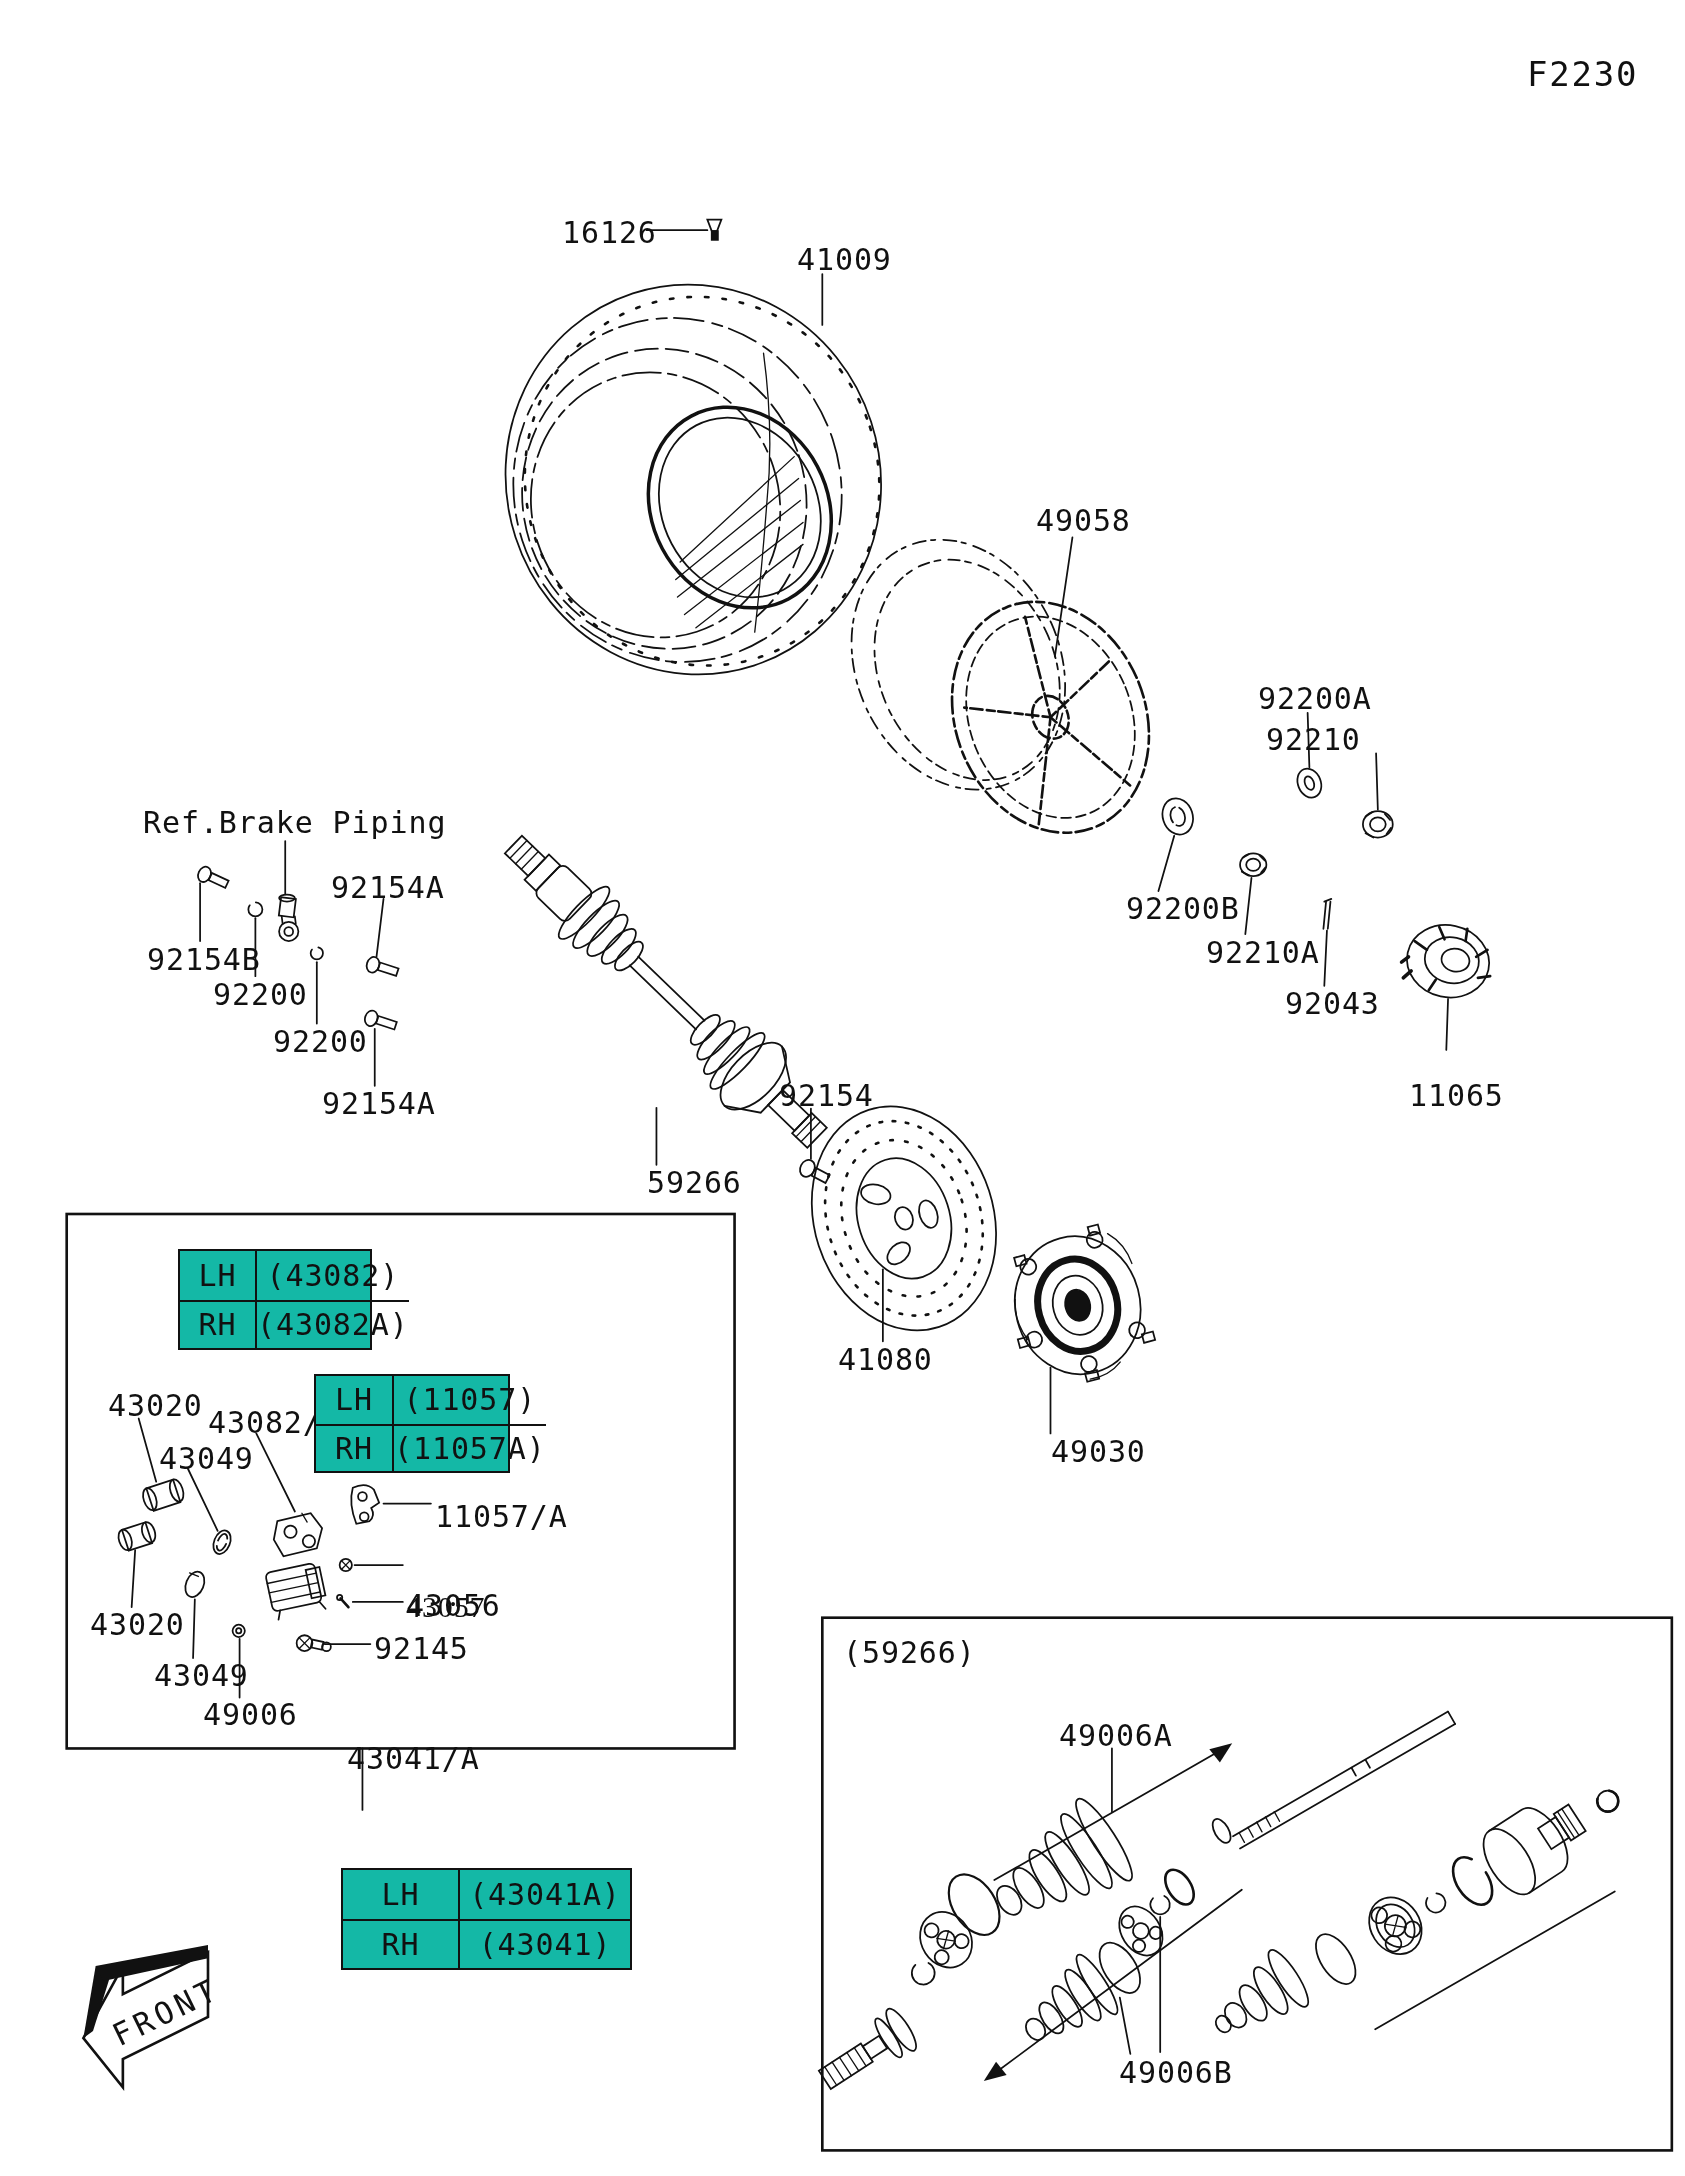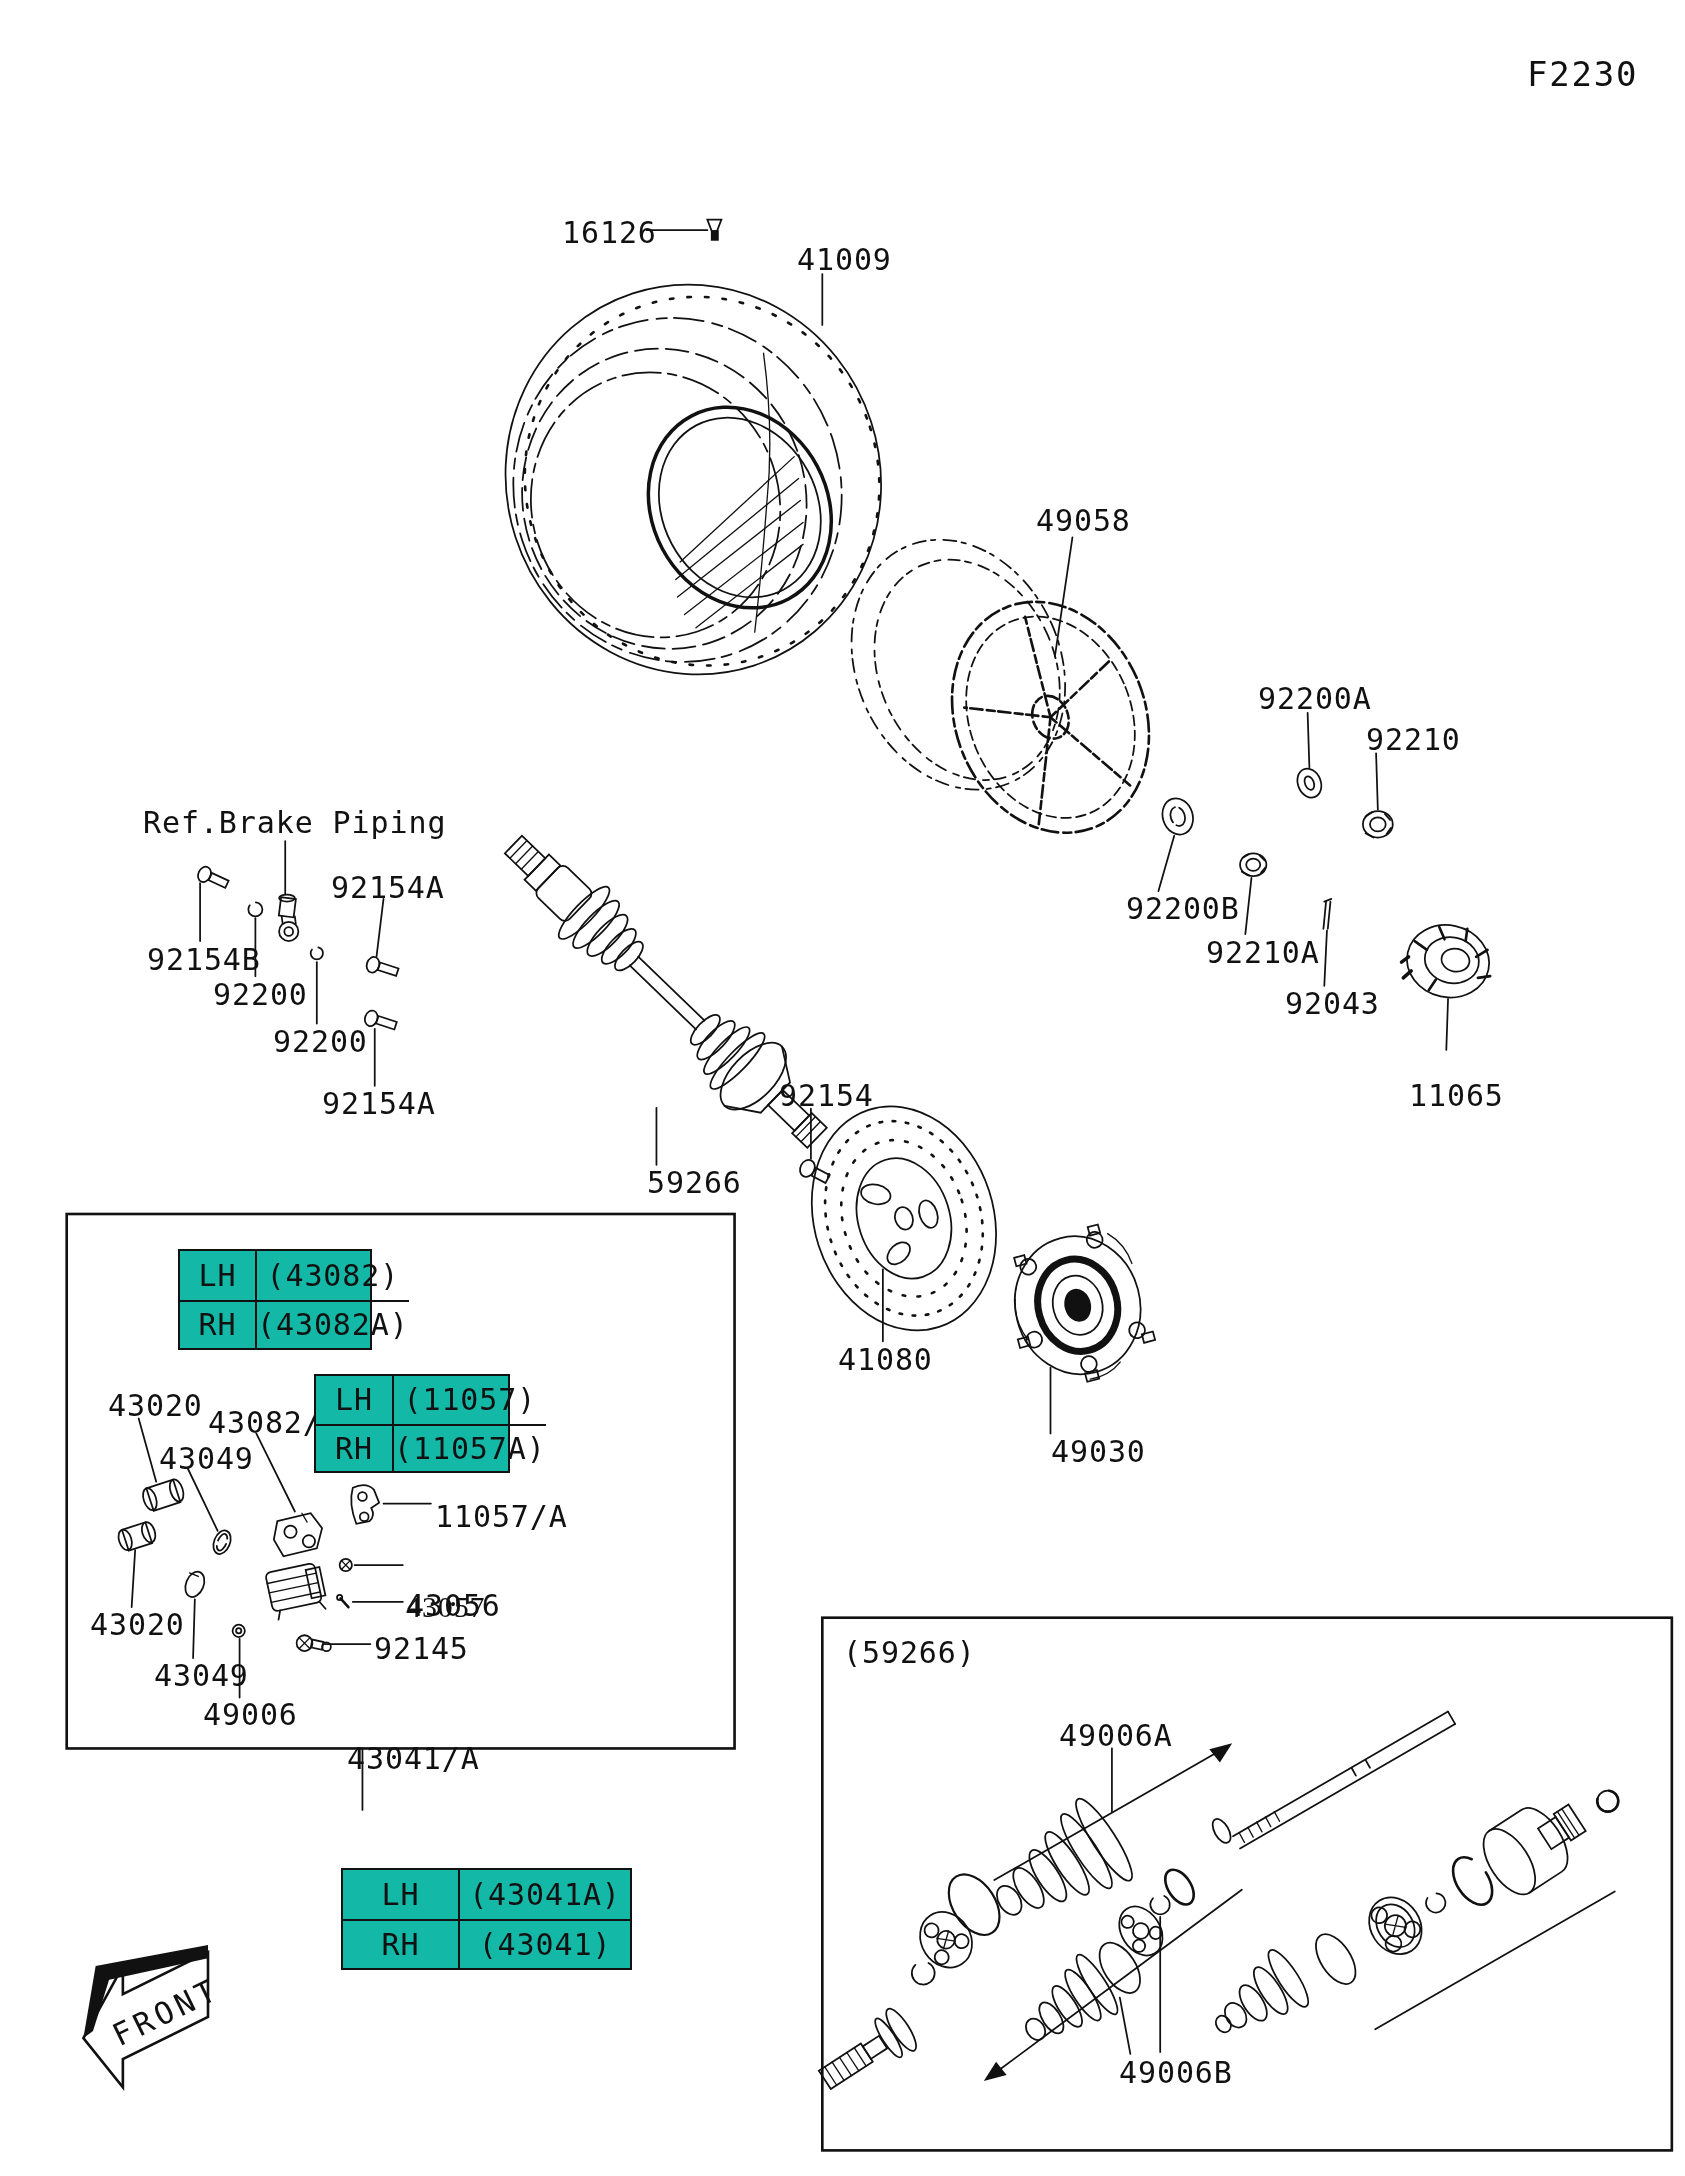--- a/index.html
+++ b/index.html
@@ -369,21 +369,21 @@
       <text transform="translate(136,2332) rotate(-26)" font-size="35" letter-spacing="5" fill="#111" stroke="none" font-family="DejaVu Sans Mono, monospace">FRONT</text>
     </g>
   </svg>
 
   <div class="code" style="left:1527px; top:54px;">F2230</div>
 
   <div class="lbl" style="left:562px; top:218px;">16126</div>
   <div class="lbl" style="left:797px; top:245px;">41009</div>
   <div class="lbl" style="left:1036px; top:506px;">49058</div>
   <div class="lbl" style="left:1258px; top:684px;">92200A</div>
-  <div class="lbl" style="left:1366px; top:725px;">92210</div>
+  <div class="lbl" style="left:1266px; top:725px;">92210</div>
   <div class="lbl" style="left:1126px; top:894px;">92200B</div>
   <div class="lbl" style="left:1206px; top:938px;">92210A</div>
   <div class="lbl" style="left:1285px; top:989px;">92043</div>
   <div class="lbl" style="left:1409px; top:1053px;margin-top:28px;">11065</div>
 
   <div class="lbl" style="left:143px; top:808px;">Ref.Brake Piping</div>
   <div class="lbl" style="left:331px; top:873px;">92154A</div>
   <div class="lbl" style="left:147px; top:945px;">92154B</div>
   <div class="lbl" style="left:213px; top:980px;">92200</div>
   <div class="lbl" style="left:273px; top:1027px;">92200</div>

